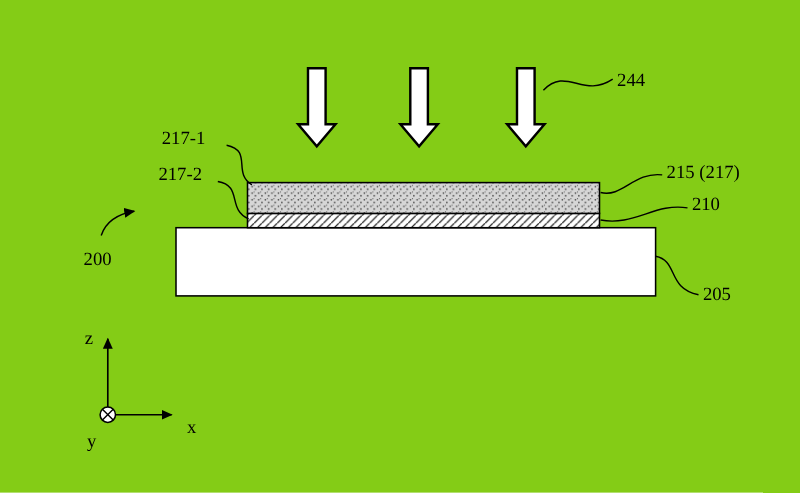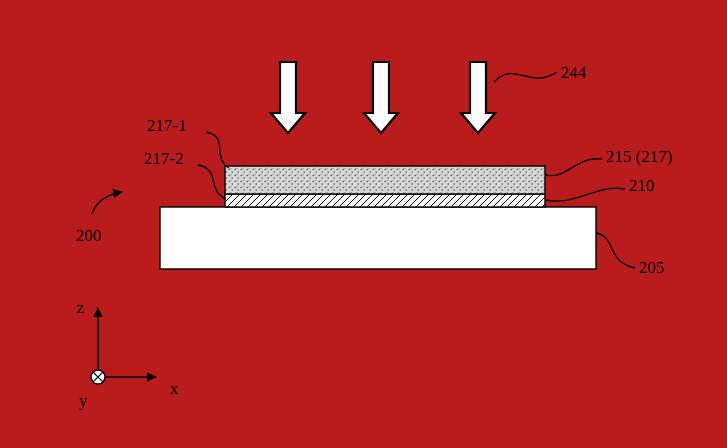--- a/index.html
+++ b/index.html
@@ -4,21 +4,21 @@
   <style>
     html, body {
       margin: 0;
       padding: 0;
       background: #ffffff;
     }
     .figure-frame {
       position: relative;
       width: 727px;
       height: 448px;
-      background: #b91c1c;
+      background: #84cc16;
       overflow: hidden;
       font-family: "Liberation Serif", "DejaVu Serif", serif;
     }
     svg { display: block; }
     text {
       font-family: "Liberation Serif", "DejaVu Serif", serif;
       font-size: 17px;
       fill: #000000;
     }
     .block-arrow {

